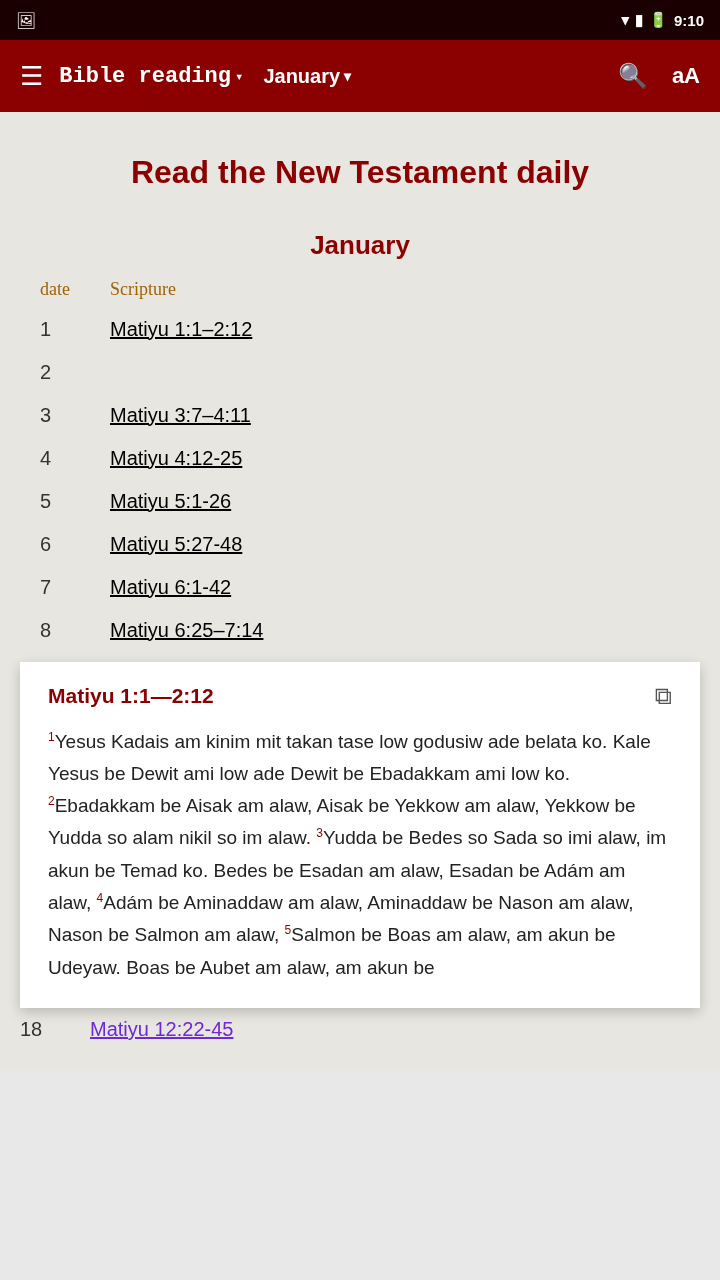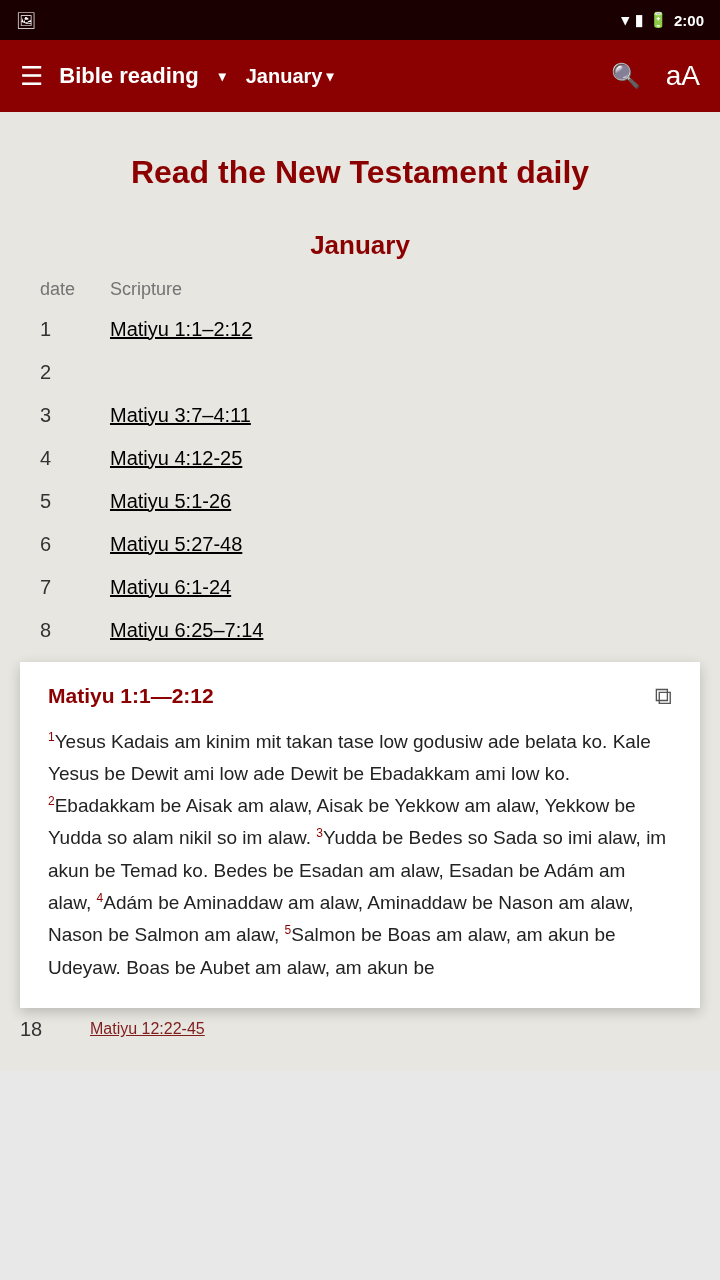--- a/index.html
+++ b/index.html
@@ -50,22 +50,23 @@
       font-size: 26px;
       cursor: pointer;
       padding: 8px;
     }
     .toolbar-title {
       color: white;
       font-size: 22px;
       font-weight: bold;
       display: flex;
       align-items: center;
-      gap: 20px;
-      cursor: pointer;
+      gap: 4px;
+      cursor: pointer;
+      font-family: Liberation Mono, monospace;
     }
     .toolbar-dropdown-arrow {
       font-size: 14px;
       color: white;
     }
     .toolbar-month {
       color: white;
       font-size: 20px;
       font-weight: bold;
       display: flex;
@@ -108,21 +109,22 @@
 
     
     .reading-table {
       width: 100%;
       padding: 0 20px;
     }
     .table-header {
       display: flex;
       padding: 8px 0 8px 20px;
       font-size: 18px;
-      color: #737373;
+      color: #a16207;
+      font-family: Liberation Serif, serif;
     }
     .col-date { width: 70px; }
     .col-scripture { flex: 1; }
 
     .reading-row {
       display: flex;
       padding: 10px 0 10px 20px;
       align-items: center;
       border-bottom: none;
     }
@@ -181,54 +183,54 @@
       padding: 10px 4px 10px 20px;
       align-items: center;
     }
     .bottom-num {
       width: 70px;
       font-size: 20px;
       color: #333;
     }
     .bottom-link {
       flex: 1;
-      font-size: 16px;
-      color: #7f1d1d;
+      font-size: 20px;
+      color: #6d28d9;
       text-decoration: underline;
       cursor: pointer;
     }
   </style>
 </head>
 <body>
 
 <div class="status-bar">
   <div class="status-left">
     <span style="font-size:16px;">🖼</span>
   </div>
   <div class="status-right">
     <span>▾</span>
     <span>▮</span>
     <span>🔋</span>
-    <span>2:00</span>
+    <span>9:10</span>
   </div>
 </div>
 
 <div class="toolbar">
   <span class="toolbar-menu-icon">☰</span>
   <div class="toolbar-title">
     <span>Bible reading</span>
     <span class="toolbar-dropdown-arrow">▾</span>
   </div>
   <div class="toolbar-month">
     <span>January</span>
     <span class="toolbar-dropdown-arrow">▾</span>
   </div>
   <div class="toolbar-spacer"></div>
   <span class="toolbar-icon">🔍</span>
-  <span class="toolbar-icon" style="font-weight:normal; font-size:28px;">aA</span>
+  <span class="toolbar-icon" style="font-weight:bold; font-size:22px;">aA</span>
 </div>
 
 <div class="main-content">
 
   <div class="page-title">Read the New Testament daily</div>
 
   <div class="month-heading">January</div>
 
   <div class="reading-table">
     <div class="table-header">
@@ -255,21 +257,21 @@
         <div class="reading-row">
       <span class="reading-num">5</span>
       <span class="reading-link">Matiyu 5:1-26</span>
     </div>
         <div class="reading-row">
       <span class="reading-num">6</span>
       <span class="reading-link">Matiyu 5:27-48</span>
     </div>
         <div class="reading-row">
       <span class="reading-num">7</span>
-      <span class="reading-link">Matiyu 6:1-24</span>
+      <span class="reading-link">Matiyu 6:1-42</span>
     </div>
         <div class="reading-row">
       <span class="reading-num">8</span>
       <span class="reading-link">Matiyu 6:25–7:14</span>
     </div>
       </div>
   </div>
 
   <div class="popup-panel">
     <div class="popup-header">

